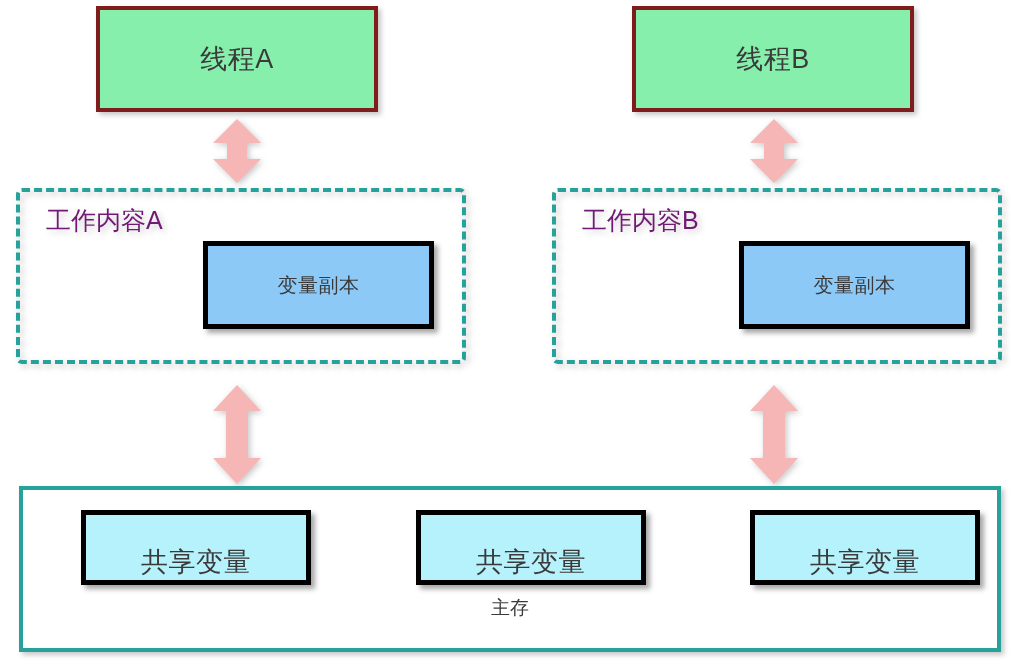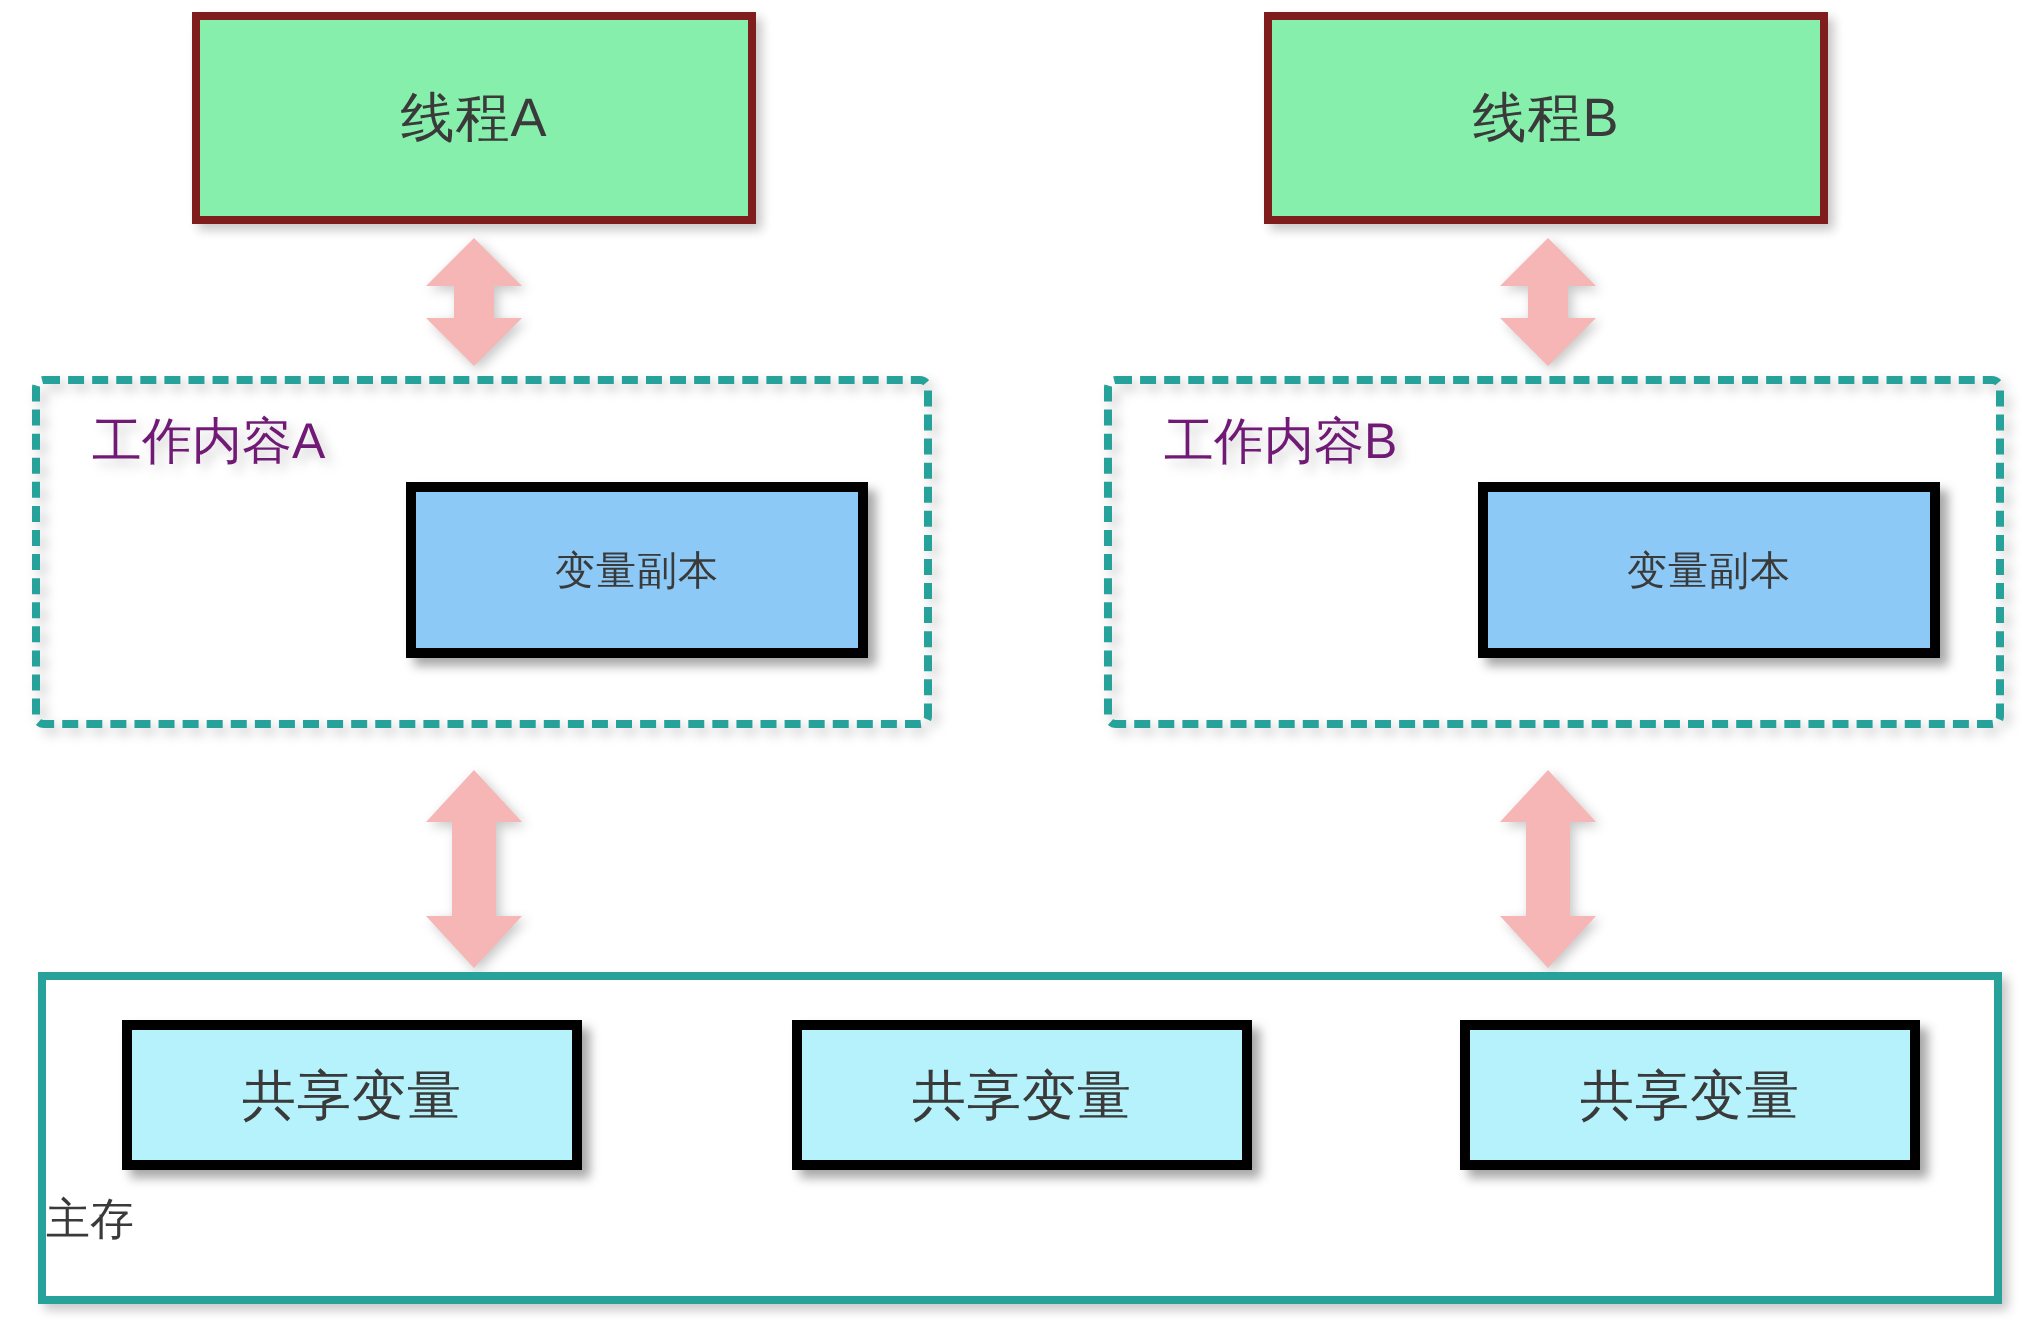--- a/index.html
+++ b/index.html
@@ -76,35 +76,37 @@
   
   .main-memory {
     position: absolute;
     box-sizing: border-box;
     border: 4px solid #27a29a;
     background: #ffffff;
     box-shadow: 3px 3px 5px rgba(0,0,0,0.22);
   }
   .memory-label {
     position: absolute;
-    font-size: 22px;
+    font-size: 19px;
     color: #3a3a3a;
     white-space: nowrap;
+    text-align: center;
   }
 
   
   .shared-var {
     position: absolute;
     box-sizing: border-box;
     border: 5px solid #000000;
     background: #b6f2fb;
     display: flex;
-    align-items: center;
+    align-items: flex-end;
     justify-content: center;
     box-shadow: 4px 4px 5px rgba(0,0,0,0.35);
+    margin-left: 20px;
   }
   .shared-var .boxtext {
     font-size: 27px;
   }
 
   
   .arrow {
     position: absolute;
     filter: drop-shadow(2px 2px 3px rgba(0,0,0,0.22));
   }

